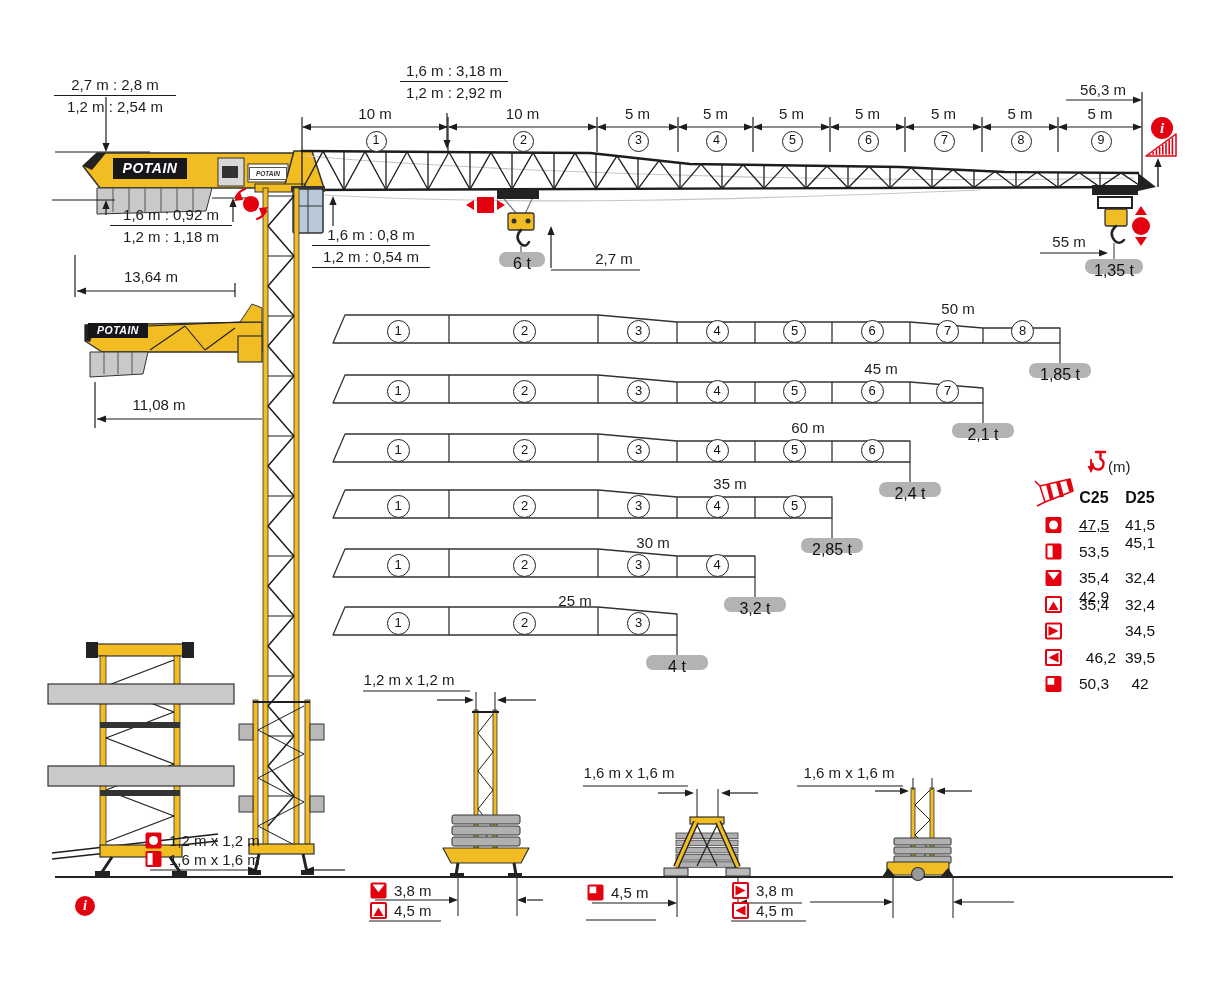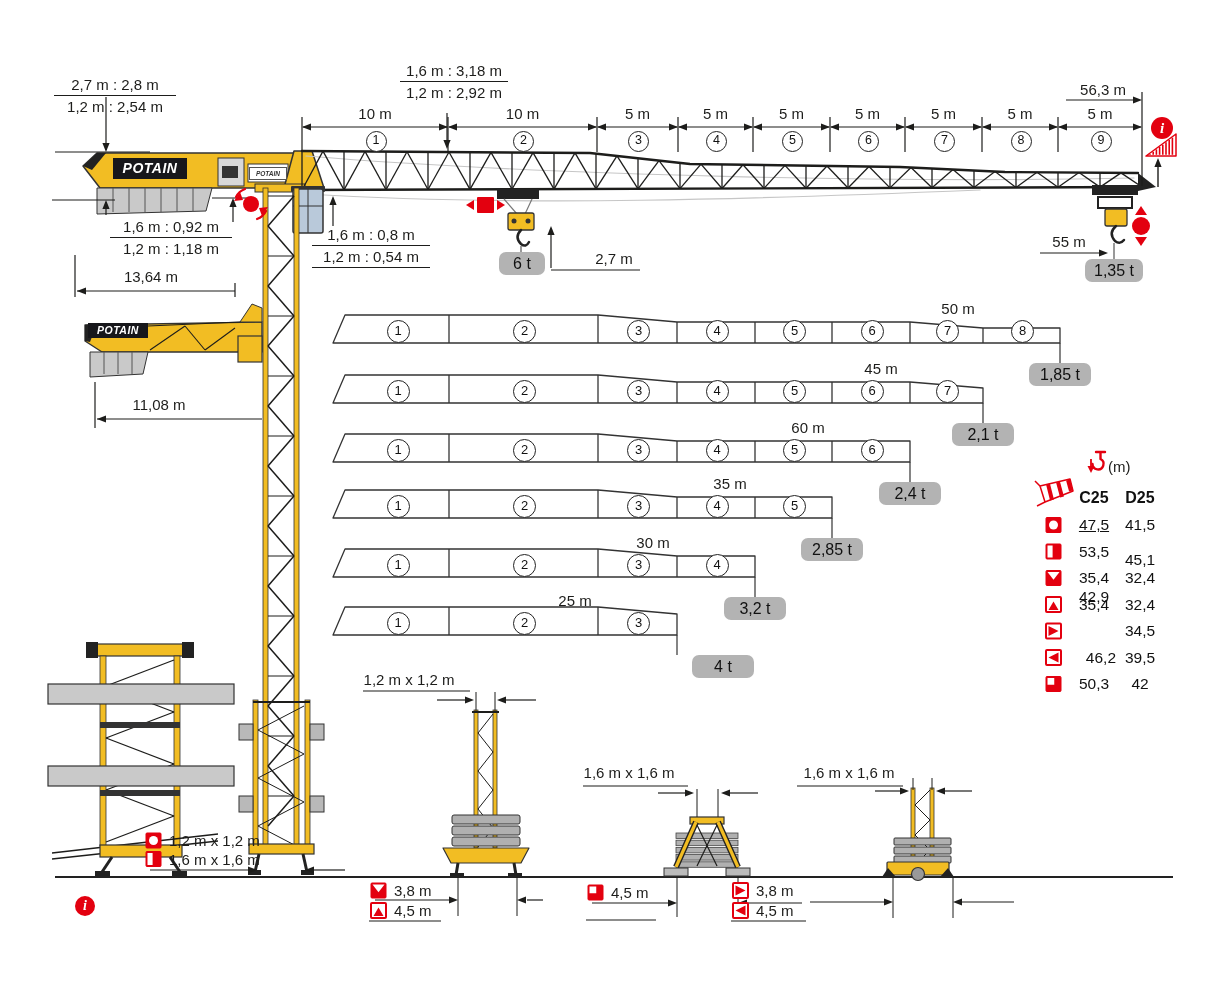--- a/index.html
+++ b/index.html
@@ -5,21 +5,21 @@
   html,body{margin:0;padding:0;background:#fff;}
   #wrap{position:relative;width:1232px;height:987px;background:#fff;
         font-family:"Liberation Sans",sans-serif;overflow:hidden;}
   #art{position:absolute;left:0;top:0;}
   .lbl{position:absolute;font-size:15px;color:#1d1d1b;text-align:center;line-height:1.15;white-space:nowrap;}
   .left{text-align:left;}
   .frac{position:absolute;font-size:15px;color:#1d1d1b;text-align:center;white-space:nowrap;}
   .fr{padding:0 3px 2px 3px;border-bottom:1.5px solid #1d1d1b;}
   .fr2{padding:2px 3px 0 3px;}
   .fr2u{border-bottom:1.5px solid #1d1d1b;padding-bottom:2px;}
-  .cap{position:absolute;background:#b3b3b3;color:#111;font-size:16px;text-align:center;height:23px;line-height:23px;border-radius:7px;}
+  .cap{position:absolute;background:#b3b3b3;color:#111;font-size:16px;text-align:center;height:15px;line-height:23px;border-radius:7px;}
   .logo{position:absolute;background:#17171b;color:#fff;font-weight:700;font-style:italic;
         text-align:center;letter-spacing:.5px;overflow:hidden;}
   .logo-mini{position:absolute;background:#fff;border:1px solid #555;color:#333;font-weight:700;
         font-style:italic;text-align:center;overflow:hidden;}
   .info{position:absolute;background:#e3000f;color:#fff;border-radius:50%;text-align:center;
         font-weight:700;font-style:italic;font-family:"Liberation Serif",serif;}
   .th{position:absolute;font-weight:700;font-size:16px;color:#111;text-align:center;}
   .td{position:absolute;font-size:15.5px;color:#111;text-align:center;}
   .cnum{position:absolute;border:1.3px solid #222;border-radius:50%;background:#fff;color:#111;
         text-align:center;}
@@ -473,21 +473,21 @@
   <div id="labels">
 
     <div class="frac" style="left:54px;top:76px;width:122px">
       <div class="fr">2,7 m : 2,8 m</div>
       <div class="fr2">1,2 m : 2,54 m</div>
     </div>
     <div class="frac" style="left:400px;top:62px;width:108px">
       <div class="fr">1,6 m : 3,18 m</div>
       <div class="fr2">1,2 m : 2,92 m</div>
     </div>
-    <div class="frac" style="left:110px;top:218px;width:122px">
+    <div class="frac" style="left:110px;top:206px;width:122px">
       <div class="fr">1,6 m : 0,92 m</div>
       <div class="fr2">1,2 m : 1,18 m</div>
     </div>
     <div class="frac" style="left:312px;top:226px;width:118px">
       <div class="fr">1,6 m : 0,8 m</div>
       <div class="fr2 fr2u">1,2 m : 0,54 m</div>
     </div>
 
     <div class="lbl" style="left:106px;top:268px;width:90px">13,64 m</div>
     <div class="lbl" style="left:583px;top:250px;width:62px">2,7 m</div>
@@ -567,25 +567,25 @@
       <div class="cnum" style="left: 386.5px; top: 553.5px; width: 21px; height: 21px; line-height: 19px; font-size: 13px;">1</div>
       <div class="cnum" style="left: 513px; top: 553.5px; width: 21px; height: 21px; line-height: 19px; font-size: 13px;">2</div>
       <div class="cnum" style="left: 627px; top: 553.5px; width: 21px; height: 21px; line-height: 19px; font-size: 13px;">3</div>
       <div class="cnum" style="left: 705.5px; top: 553.5px; width: 21px; height: 21px; line-height: 19px; font-size: 13px;">4</div>
       <div class="lbl " style="left: 618px; top: 534px; width: 70px;">30 m</div>
       <div class="cap" style="left: 724px; top: 597px; width: 62px;">3,2 t</div>
       <div class="cnum" style="left: 386.5px; top: 611.5px; width: 21px; height: 21px; line-height: 19px; font-size: 13px;">1</div>
       <div class="cnum" style="left: 513px; top: 611.5px; width: 21px; height: 21px; line-height: 19px; font-size: 13px;">2</div>
       <div class="cnum" style="left: 627px; top: 611.5px; width: 21px; height: 21px; line-height: 19px; font-size: 13px;">3</div>
       <div class="lbl " style="left: 540px; top: 592px; width: 70px;">25 m</div>
-      <div class="cap" style="left: 646px; top: 655px; width: 62px; margin-left: 46px;">4 t</div>
+      <div class="cap" style="left: 646px; top: 655px; width: 62px;">4 t</div>
       <div class="lbl td" style="left: 1072px; top: 516px; width: 44px; text-decoration: underline;">47,5</div>
       <div class="lbl td" style="left: 1118px; top: 516px; width: 44px;">41,5</div>
       <div class="lbl td" style="left: 1072px; top: 542.5px; width: 44px;">53,5</div>
-      <div class="lbl td" style="left: 1118px; top: 551px; width: 44px; text-align: center;">45,1</div>
+      <div class="lbl td" style="left: 1118px; top: 534px; width: 44px; text-align: center;">45,1</div>
       <div class="lbl td" style="left: 1072px; top: 569px; width: 44px;">35,4</div>
       <div class="lbl td" style="left: 1118px; top: 569px; width: 44px;">32,4</div>
       <div class="lbl td" style="left: 1072px; top: 595.5px; width: 44px;">35,4</div>
       <div class="lbl td" style="left: 1118px; top: 595.5px; width: 44px;">32,4</div>
       <div class="lbl td" style="left: 1072px; top: 588px; width: 44px;">42,9</div>
       <div class="lbl td" style="left: 1118px; top: 622px; width: 44px;">34,5</div>
       <div class="lbl td" style="left: 1072px; top: 648.5px; width: 44px; text-align: right;">46,2</div>
       <div class="lbl td" style="left: 1118px; top: 648.5px; width: 44px;">39,5</div>
       <div class="lbl td" style="left: 1072px; top: 675px; width: 44px;">50,3</div>
       <div class="lbl td" style="left: 1118px; top: 675px; width: 44px;">42</div>

